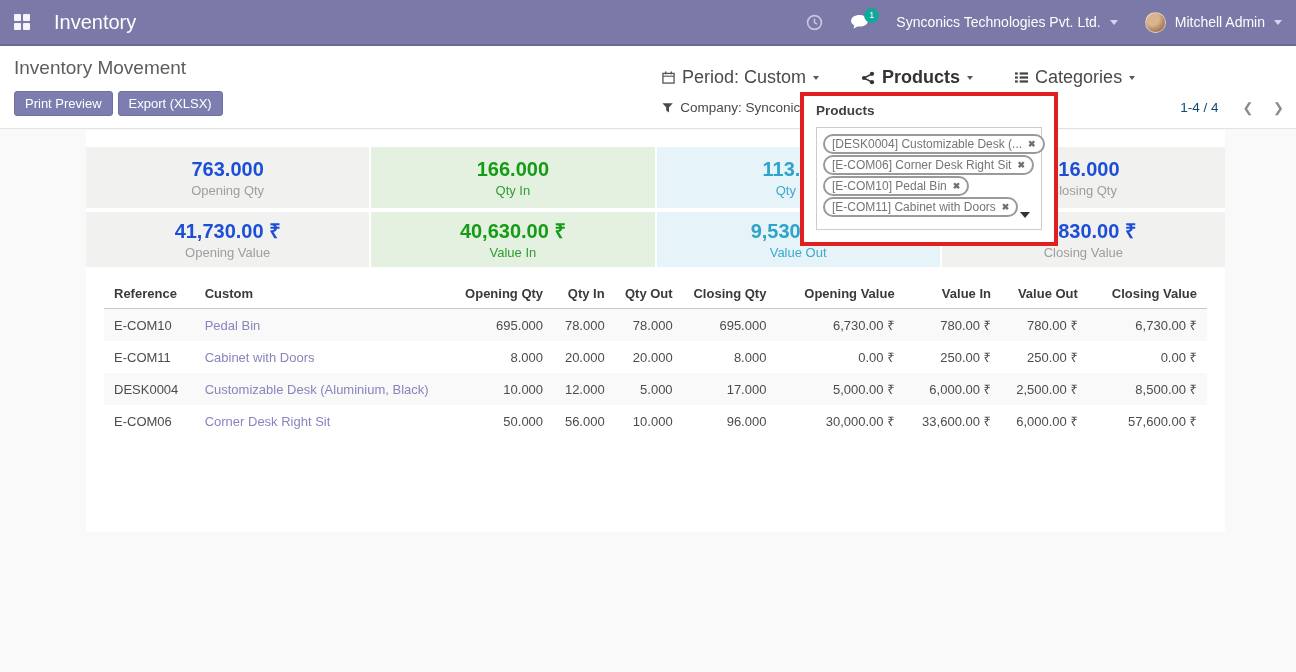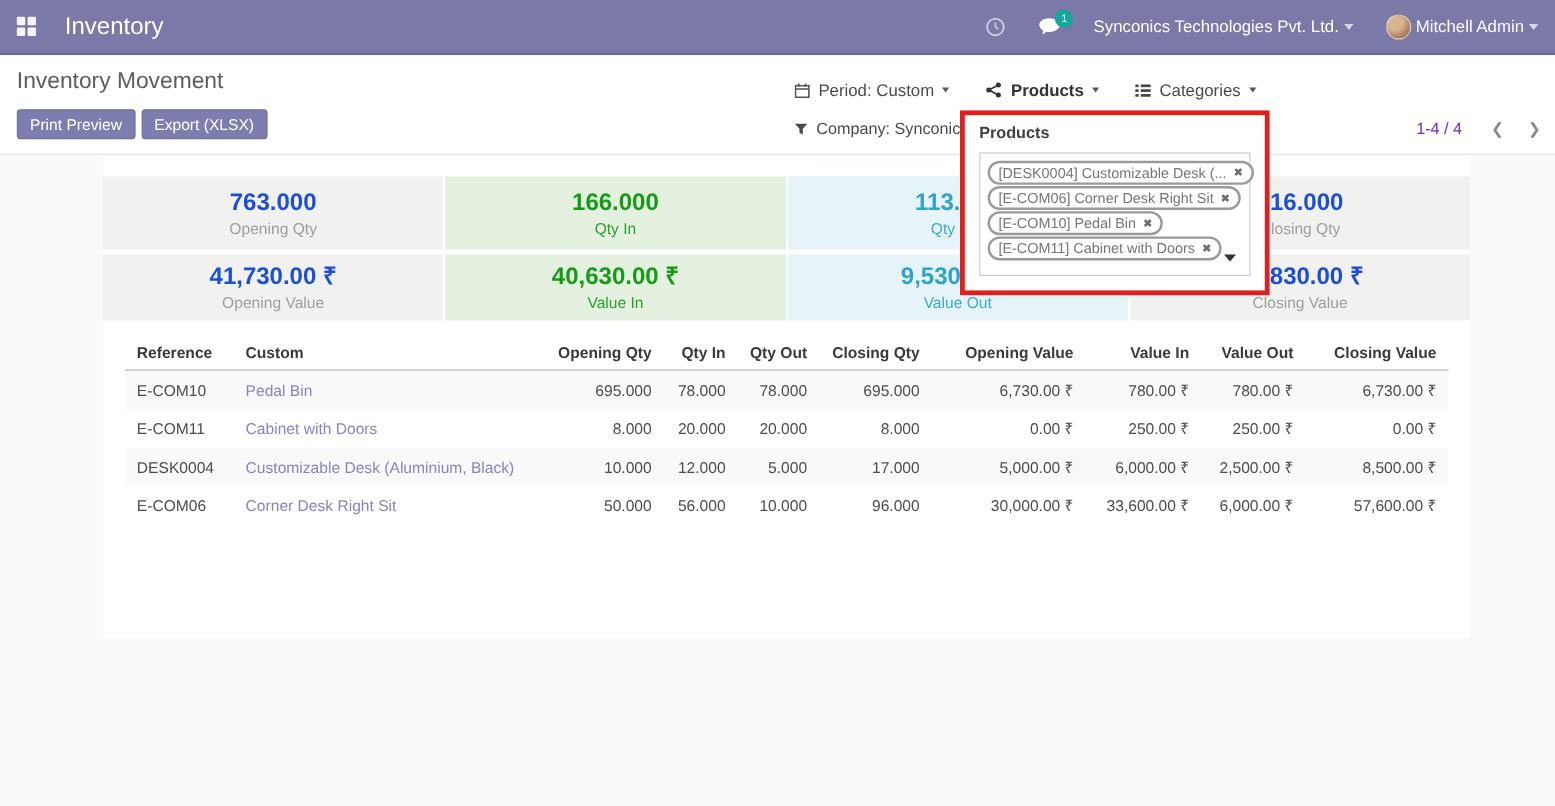--- a/index.html
+++ b/index.html
@@ -26,21 +26,21 @@
   .nav-menus { display: flex; gap: 32px; margin-left: 46px; font-size: 13px; color: #e7e6f3; }
   .nav-menus .menu-item { cursor: pointer; padding: 4px 2px; }
   .nav-right { margin-left: auto; display: flex; align-items: center; gap: 27px; }
   .icon-btn { position: relative; cursor: pointer; display: flex; align-items: center; }
   .badge {
     position: absolute; top: -6px; right: -10px;
     min-width: 15px; height: 15px; border-radius: 50%;
     background: #12a79b; color: #fff; font-size: 9px;
     display: flex; align-items: center; justify-content: center;
   }
-  .nav-drop { display: flex; align-items: center; gap: 4px; font-size: 14px; color: #fdfdfd; cursor: pointer; }
+  .nav-drop { display: flex; align-items: center; gap: 9px; font-size: 14px; color: #fdfdfd; cursor: pointer; }
   .caret-down {
     display: inline-block; width: 0; height: 0;
     border-left: 4px solid transparent; border-right: 4px solid transparent;
     border-top: 5px solid currentColor;
   }
   .nav-drop .caret-down { color: #d7d6e8; }
   .avatar {
     width: 21px; height: 21px; border-radius: 50%;
     background: radial-gradient(circle at 35% 30%, #d8b48f 0 35%, #a97e5b 70%, #7c5a3e);
     border: 1px solid rgba(255,255,255,.5);
@@ -52,33 +52,33 @@
     background: #fff; border-bottom: 1px solid #e3e3e3;
   }
   .page-title { position: absolute; left: 14px; top: 11px; font-size: 19px; font-weight: 400; color: #5d5d5d; }
   .cp-buttons { position: absolute; left: 14px; top: 45px; display: flex; gap: 5px; }
   .btn {
     background: #7e7db0; border: 1px solid #72719e; color: #fff;
     font-size: 13px; font-family: inherit; padding: 4px 10px; border-radius: 3px; cursor: pointer;
   }
   .filters-row1 {
     position: absolute; left: 662px; top: 21px;
-    display: flex; align-items: center; gap: 30px;
-    font-size: 14px; color: #4a4a4a;
+    display: flex; align-items: center; gap: 42px;
+    font-size: 18px; color: #4a4a4a;
   }
   .filter-item { display: flex; align-items: center; gap: 7px; cursor: pointer; }
   .filter-item .caret-down { color: #5a5a5a; border-left-width: 3.5px; border-right-width: 3.5px; border-top-width: 4.5px; }
   .filter-item.active { font-weight: bold; color: #333; }
   .row2 {
     position: absolute; left: 662px; top: 54px; right: 12px;
     display: flex; align-items: center; font-size: 13.5px; color: #4a4a4a;
   }
   .company-filter { display: flex; align-items: center; gap: 7px; cursor: pointer; white-space: nowrap; overflow: hidden; max-width: 145px; }
   .pager { margin-left: auto; display: flex; align-items: center; gap: 24px; }
-  .pager-range { color: #6d28d9; cursor: pointer; margin-left: 15px; }
+  .pager-range { color: #0c4a6e; cursor: pointer; margin-left: 15px; }
   .pager-btn { color: #8b8b8b; font-size: 13px; cursor: pointer; }
   .pager-btn + .pager-btn { margin-left: 16px; }
 
   
   .content { position: absolute; top: 130px; left: 0; right: 0; bottom: 0; background: #f9f9f9; }
   .sheet { position: absolute; left: 86px; top: 0; width: 1139px; height: 402px; background: #fff; }
 
   .kpi-grid {
     display: grid; grid-template-columns: repeat(4, 1fr);
     column-gap: 2px; row-gap: 4px; padding-top: 17px;

